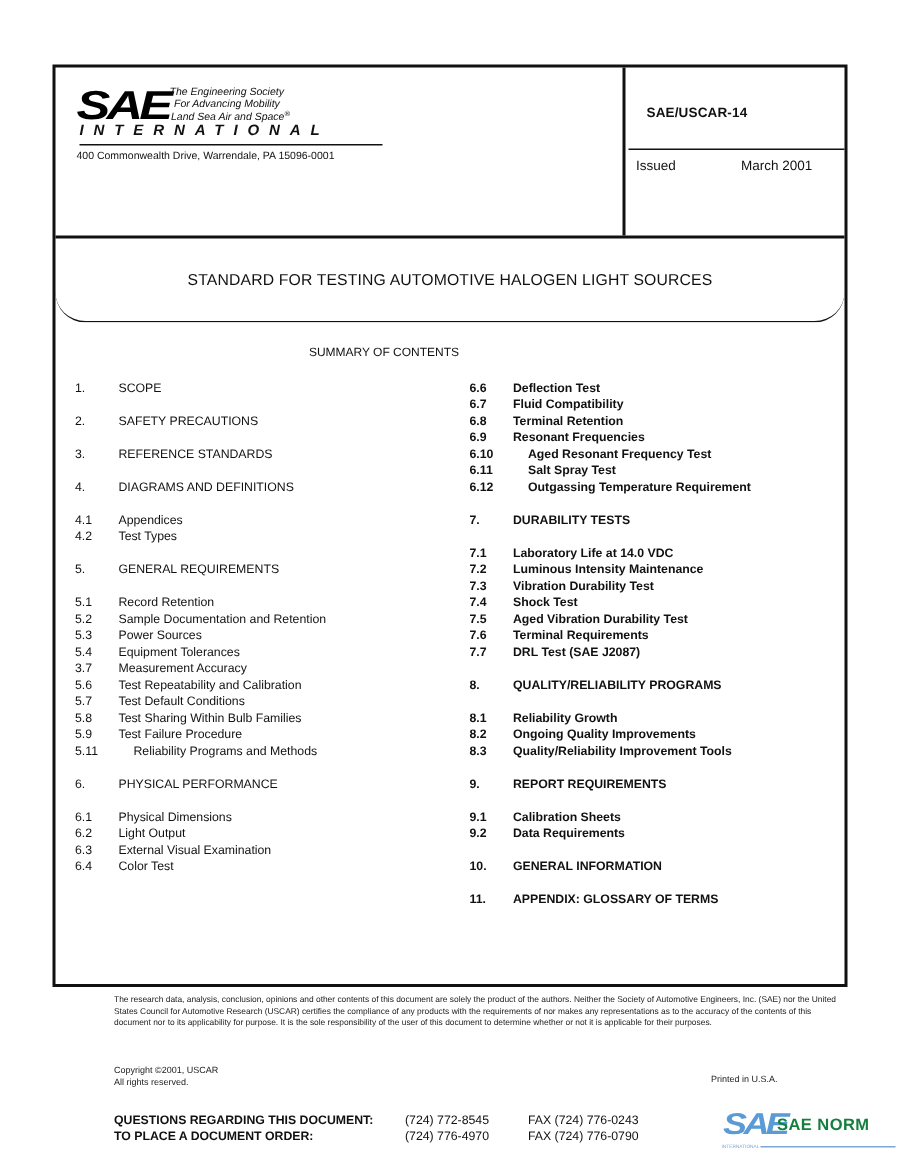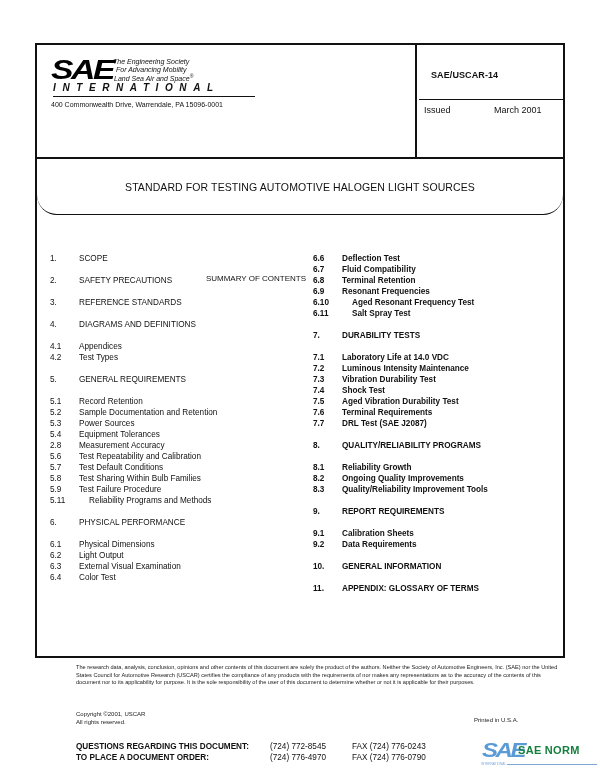--- a/index.html
+++ b/index.html
@@ -25,21 +25,21 @@
     .logo-tag div { white-space: nowrap; }
     .logo-tag div:nth-child(2) { padding-left: 3px; }
     .logo-tag div:nth-child(3) { padding-left: 1px; }
     .logo-intl { position: absolute; left: 2px; top: 25px; font-size: 10px; font-style: italic; font-weight: bold; letter-spacing: 6.6px; white-space: nowrap; }
     .logo-rule { position: absolute; left: 2px; top: 39px; width: 202px; height: 1px; background: #111; }
     .address { position: absolute; left: 14px; top: 56px; font-size: 7px; white-space: nowrap; }
 
     .title-row { position: absolute; left: 0; top: 114px; width: 526px; height: 56px; border-bottom: 1.5px solid #111; border-radius: 20px; }
     .doc-title { position: absolute; left: 0; width: 526px; top: 22px; text-align: center; font-size: 10.5px; letter-spacing: 0.1px; }
 
-    .toc-heading { position: absolute; left: 0; width: 438px; top: 185px; text-align: center; font-size: 8px; margin-top: 44px; }
+    .toc-heading { position: absolute; left: 0; width: 438px; top: 185px; text-align: center; font-size: 8px; }
 
     .toc-col { position: absolute; top: 208px; font-size: 8.2px; }
     .toc-col.left { left: 13px; width: 260px; }
     .toc-col.right { left: 276px; width: 250px; font-weight: bold; }
     .toc-line { position: relative; height: 11px; line-height: 11px; white-space: nowrap; }
     .toc-line .num { position: absolute; left: 0; top: 0; }
     .toc-line .txt { position: absolute; left: 29px; top: 0; }
     .toc-line.sub2 .txt { left: 39px; }
     .gap { height: 11px; }
 
@@ -139,21 +139,21 @@
       </div>
       <div class="toc-line">
         <span class="num">5.3</span>
         <span class="txt">Power Sources</span>
       </div>
       <div class="toc-line">
         <span class="num">5.4</span>
         <span class="txt">Equipment Tolerances</span>
       </div>
       <div class="toc-line">
-        <span class="num">2.8</span>
+        <span class="num">3.7</span>
         <span class="txt">Measurement Accuracy</span>
       </div>
       <div class="toc-line">
         <span class="num">5.6</span>
         <span class="txt">Test Repeatability and Calibration</span>
       </div>
       <div class="toc-line">
         <span class="num">5.7</span>
         <span class="txt">Test Default Conditions</span>
       </div>
@@ -209,20 +209,24 @@
         <span class="num">6.9</span>
         <span class="txt">Resonant Frequencies</span>
       </div>
       <div class="toc-line sub2">
         <span class="num">6.10</span>
         <span class="txt">Aged Resonant Frequency Test</span>
       </div>
       <div class="toc-line sub2">
         <span class="num">6.11</span>
         <span class="txt">Salt Spray Test</span>
+      </div>
+      <div class="toc-line sub2">
+        <span class="num">6.12</span>
+        <span class="txt">Outgassing Temperature Requirement</span>
       </div>
       <div class="gap"></div>
       <div class="toc-line">
         <span class="num">7.</span>
         <span class="txt">DURABILITY TESTS</span>
       </div>
       <div class="gap"></div>
       <div class="toc-line">
         <span class="num">7.1</span>
         <span class="txt">Laboratory Life at 14.0 VDC</span>

